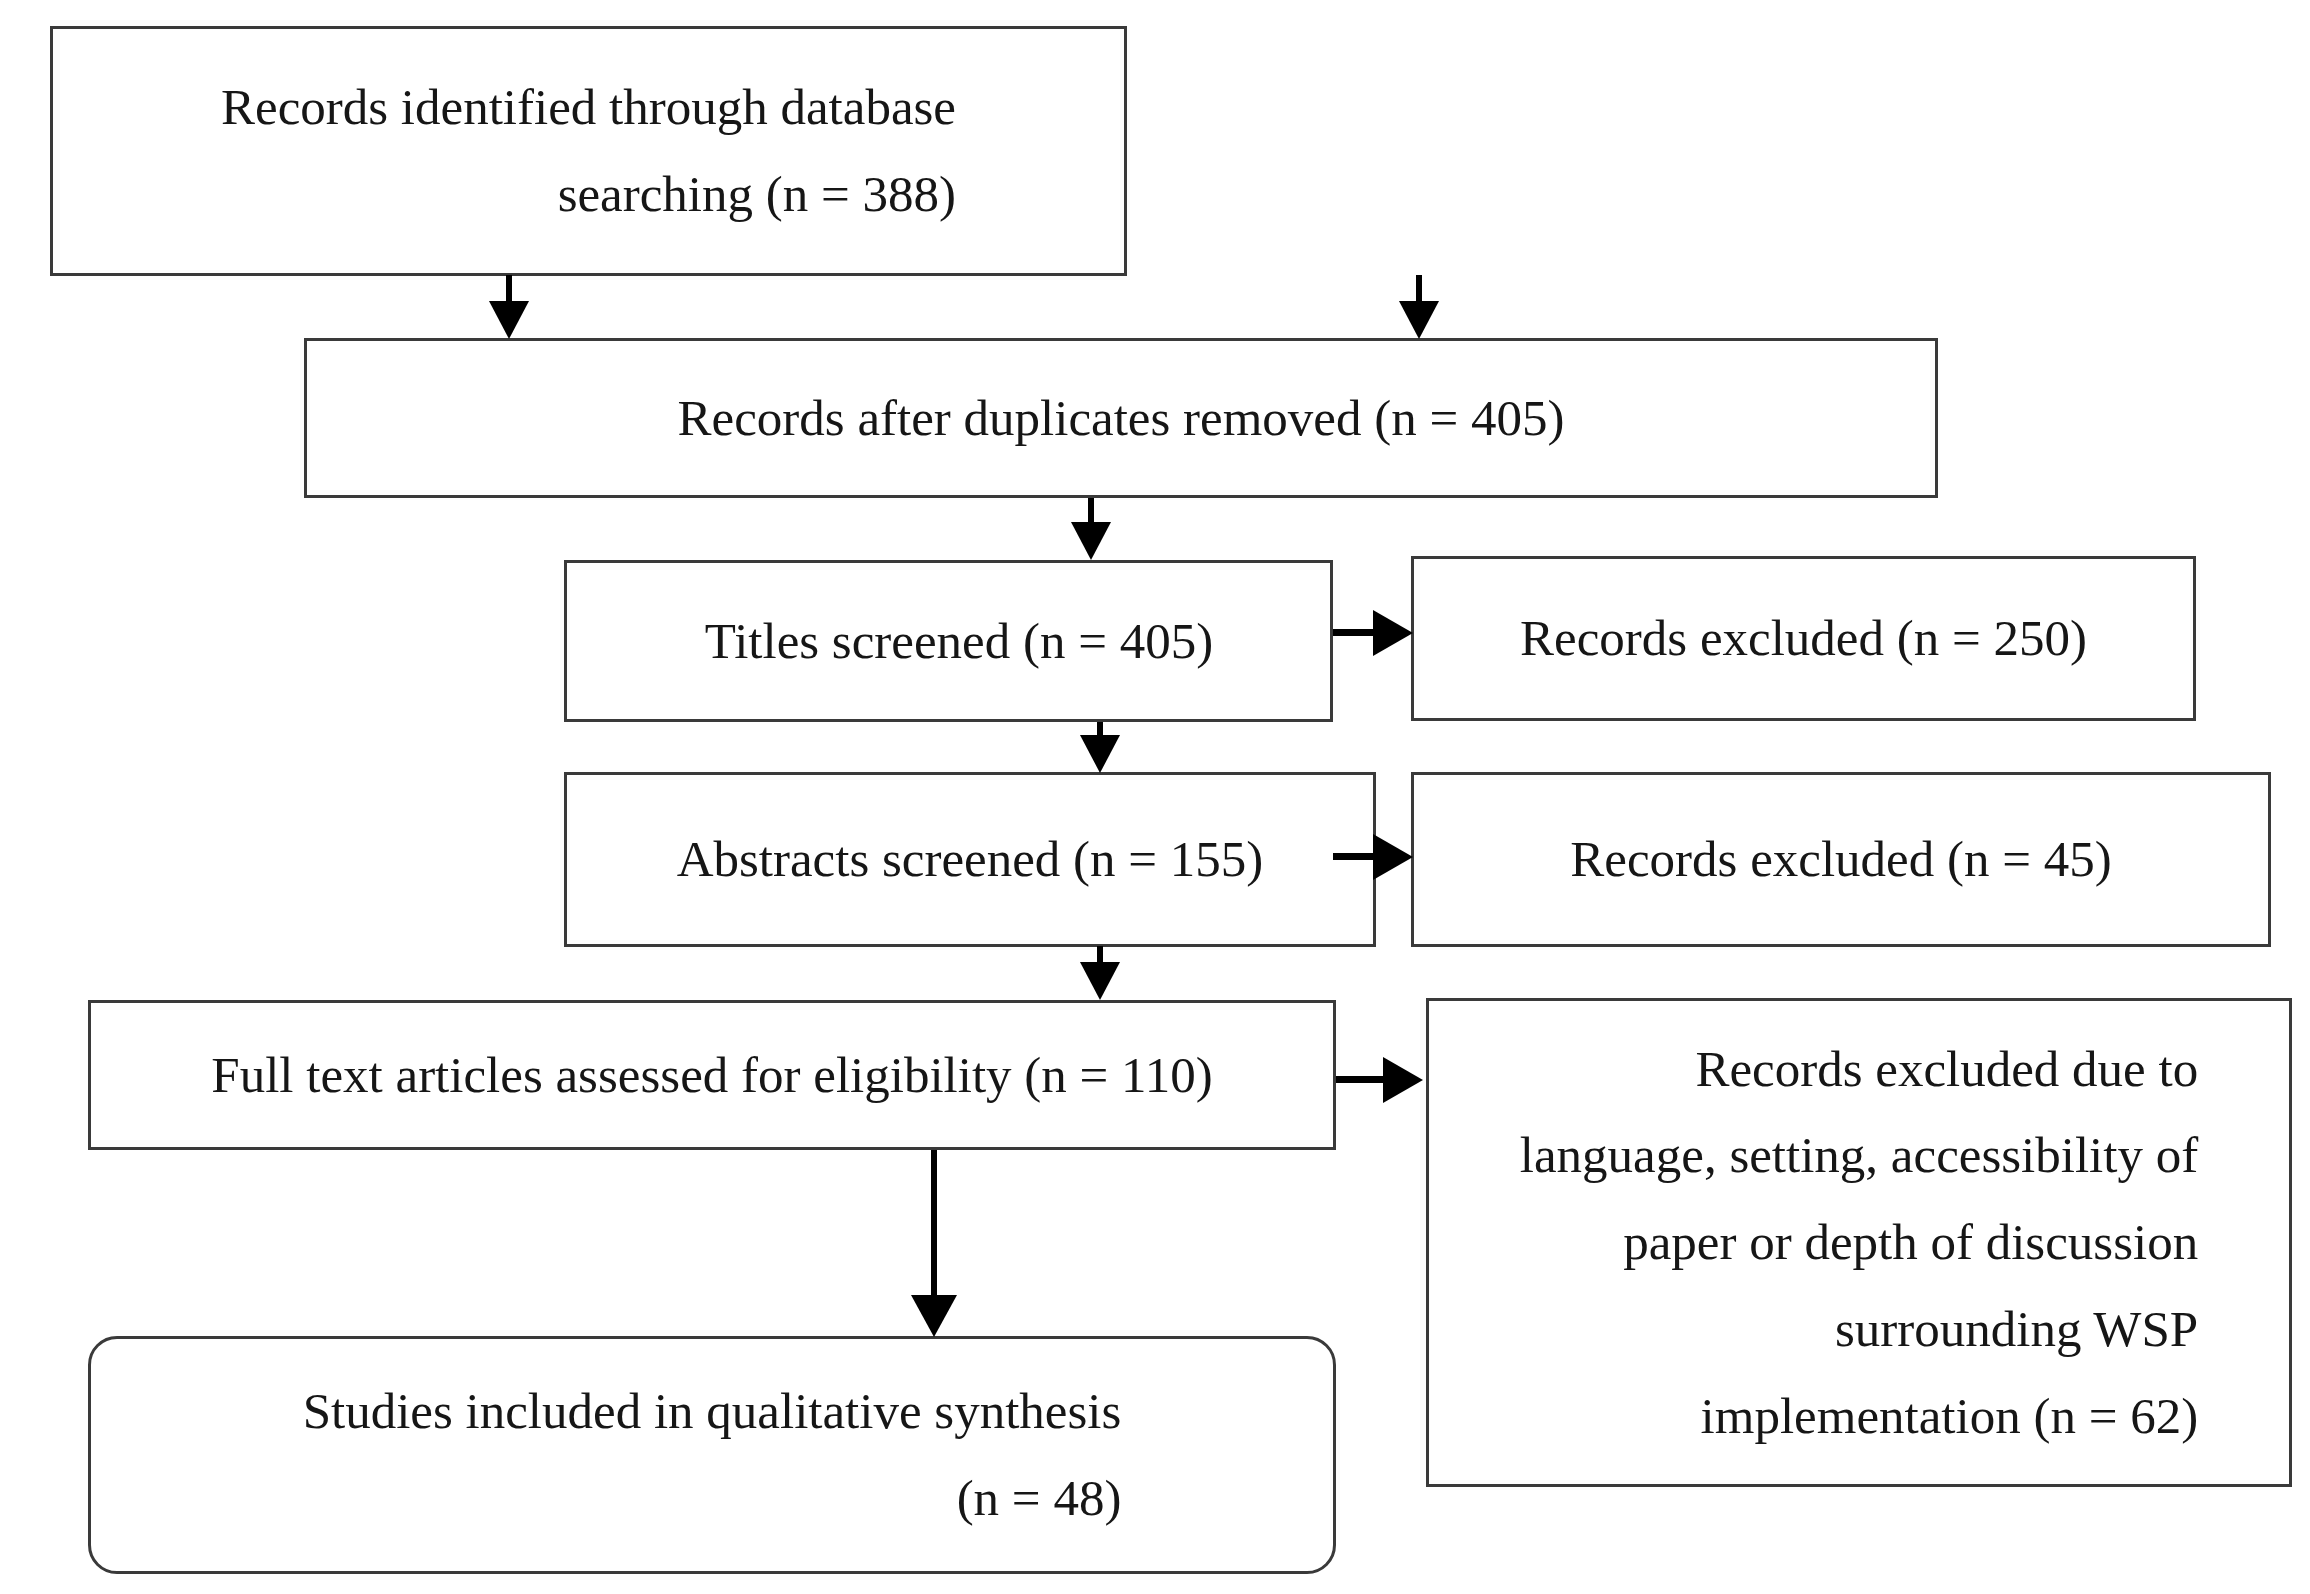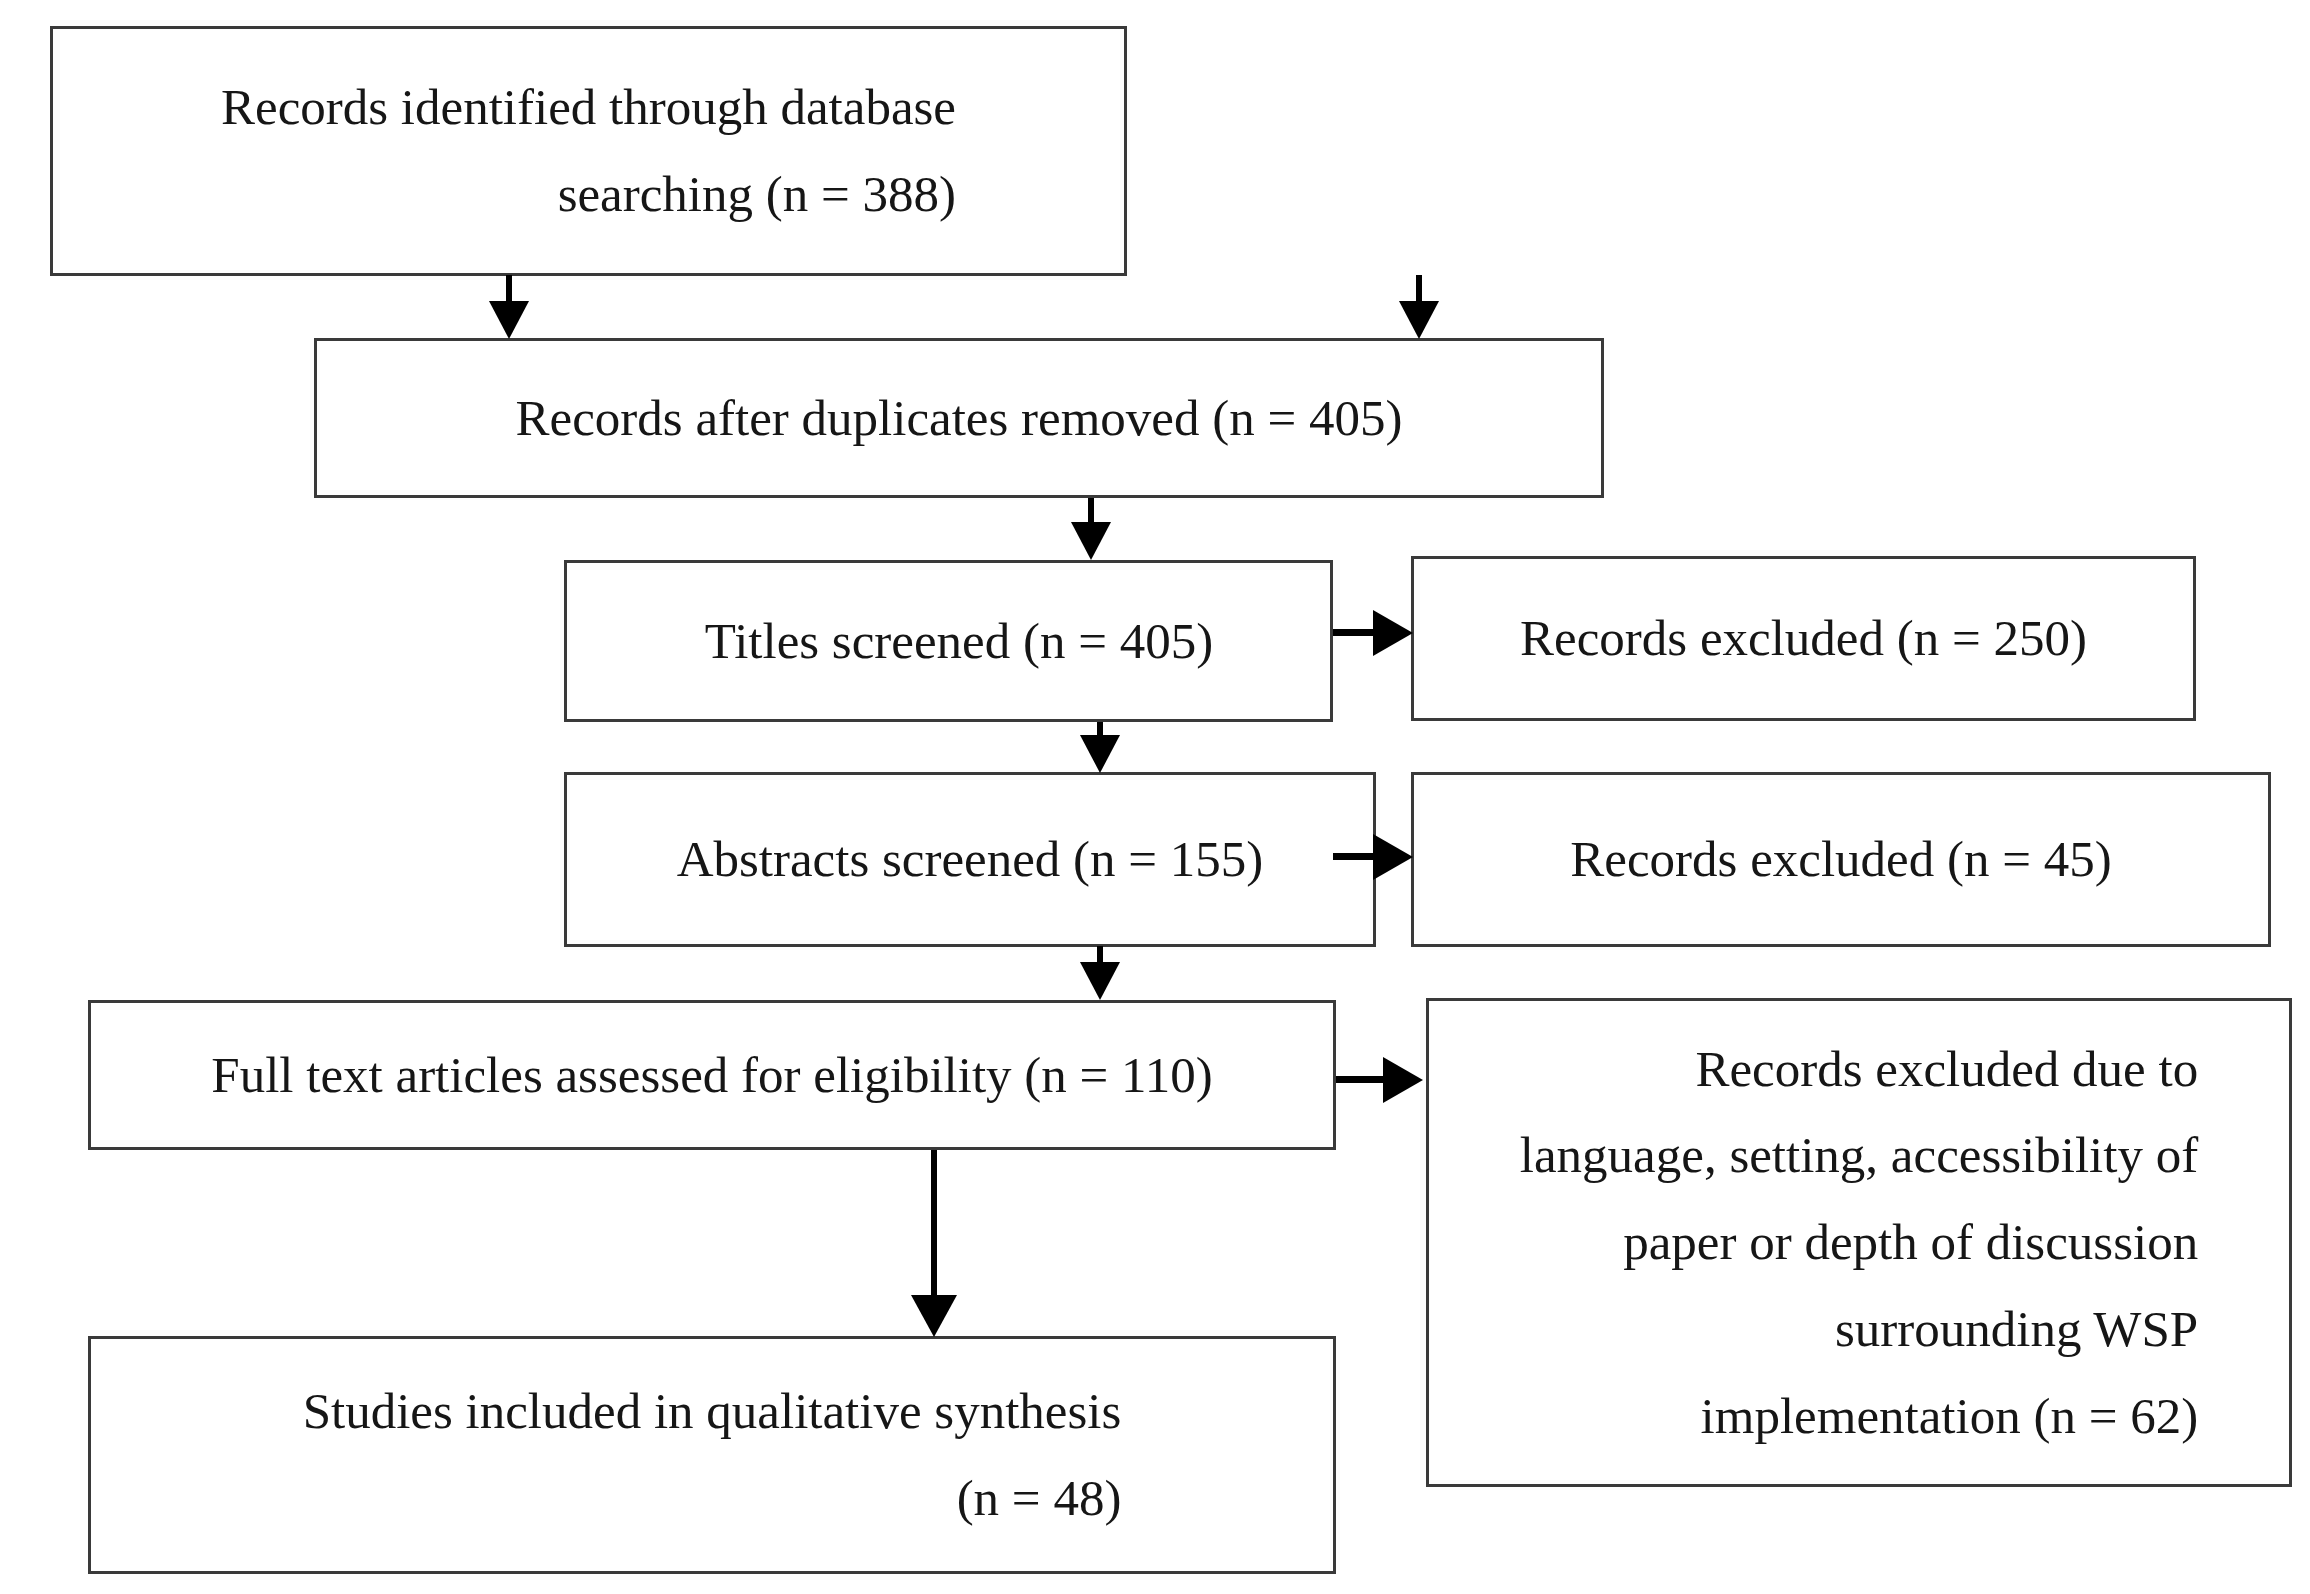--- a/index.html
+++ b/index.html
@@ -80,21 +80,21 @@
 <body>
 
 <div id="canvas">
 
   <div class="box" style="left:50px; top:25.5px; width:1077px; height:250px;">
     <span class="label">Records identified through database
 searching (n = 388)</span>
   </div>
 
 
-  <div class="box" style="left:314px; top:338px; width:1290px; height:160px;">
+  <div class="box" style="left:304px; top:338px; width:1634px; height:160px;">
     <span class="label">Records after duplicates removed (n = 405)</span>
   </div>
 
   <div class="box" style="left:564px; top:560px; width:769px; height:162px;padding-left:21px;">
     <span class="label">Titles screened (n = 405)</span>
   </div>
 
   <div class="box" style="left:1411px; top:556px; width:785px; height:165px;">
     <span class="label">Records excluded (n = 250)</span>
   </div>
@@ -112,21 +112,21 @@
   </div>
 
   <div class="box" style="left:1426px; top:998px; width:866px; height:489px;">
     <span class="label">Records excluded due to
 language, setting, accessibility of
 paper or depth of discussion
 surrounding WSP
 implementation (n = 62)</span>
   </div>
 
-  <div class="box" style="left:88px; top:1336px; width:1248px; height:238px;">
+  <div class="box" style="left:88px; top:1336px; width:1248px; height:238px;border-radius:29px;">
     <span class="label">Studies included in qualitative synthesis
 (n = 48)</span>
   </div>
 
   <div class="arrow-v" style="left:506px; top:275px; height:25.5px;"></div>
 
   <div class="arrow-v" style="left:1416px; top:275px; height:25.5px;"></div>
 
   <div class="arrow-v" style="left:1088px; top:498px; height:23.6px;"></div>
 

